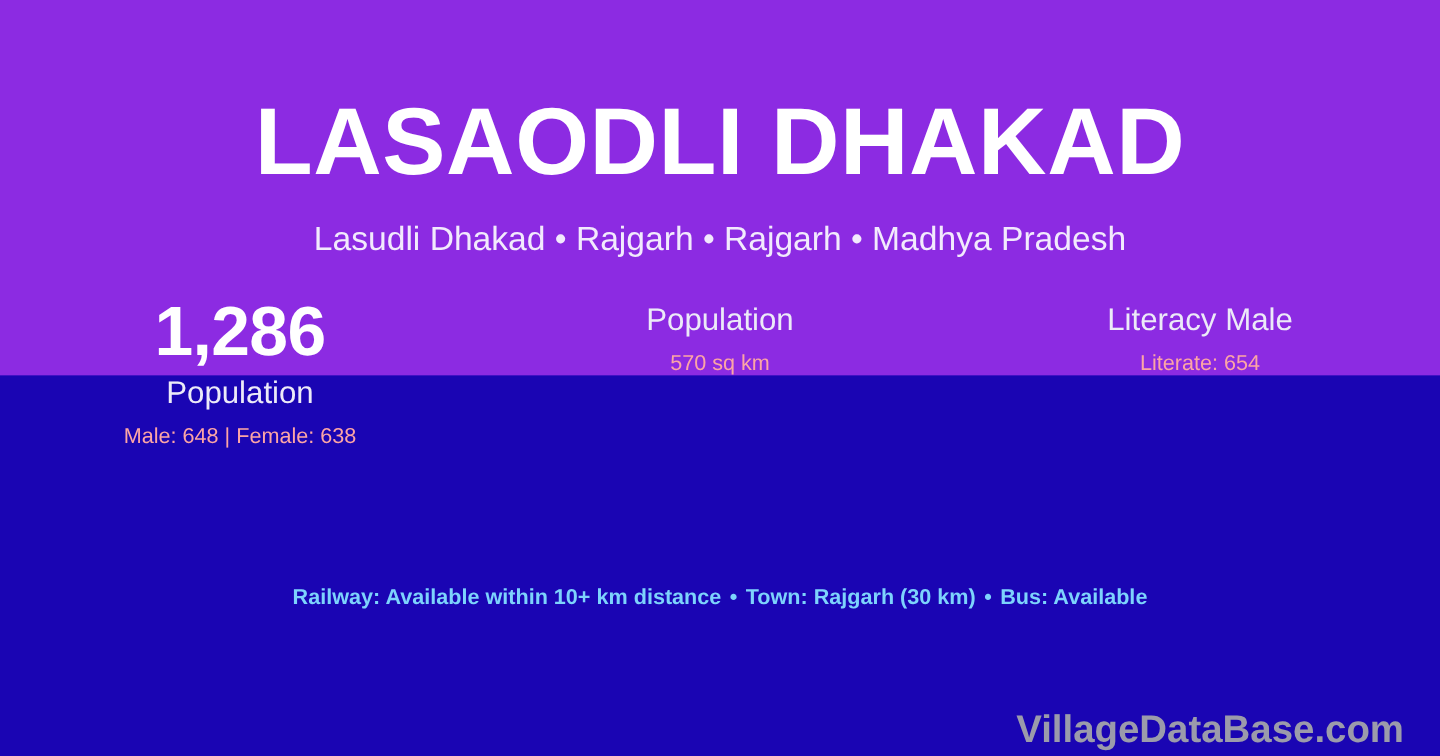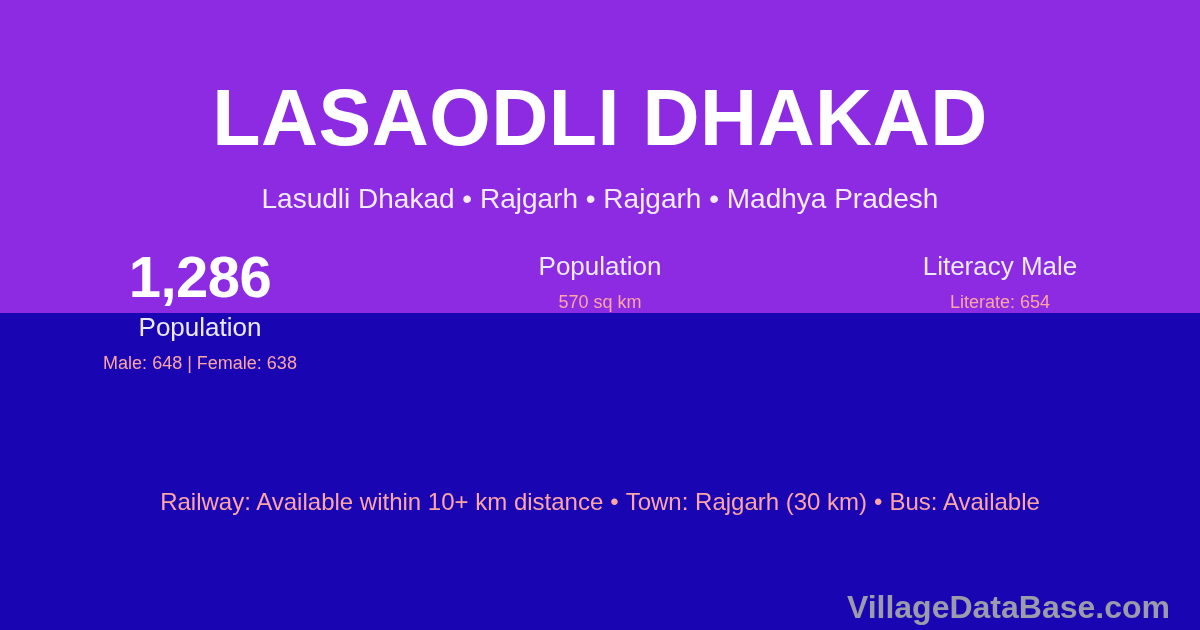--- a/index.html
+++ b/index.html
@@ -117,23 +117,23 @@
     line-height: 1.2;
   }
 
   
   .info-line {
     position: absolute;
     left: 0;
     top: 486px;
     width: 1200px;
     text-align: center;
-    color: #fca5a5;
-    font-size: 24px;
-    font-weight: normal;
+    color: #7dd3fc;
+    font-size: 18px;
+    font-weight: bold;
     line-height: 1.3;
     white-space: nowrap;
   }
   .info-sep {
     padding: 0 7px;
   }
 
   
   .brand {
     position: absolute;

